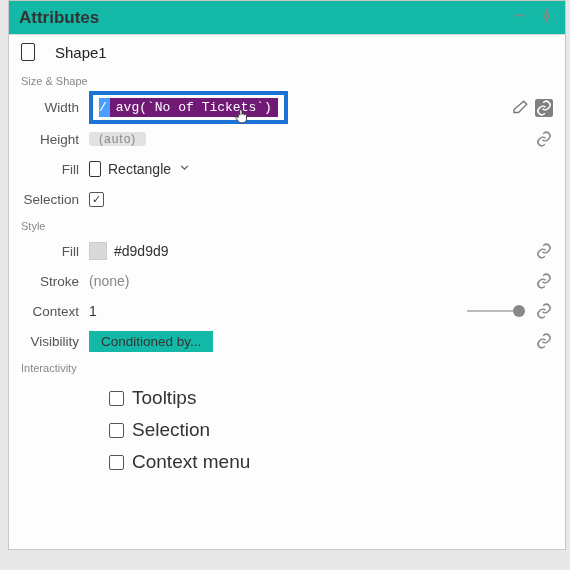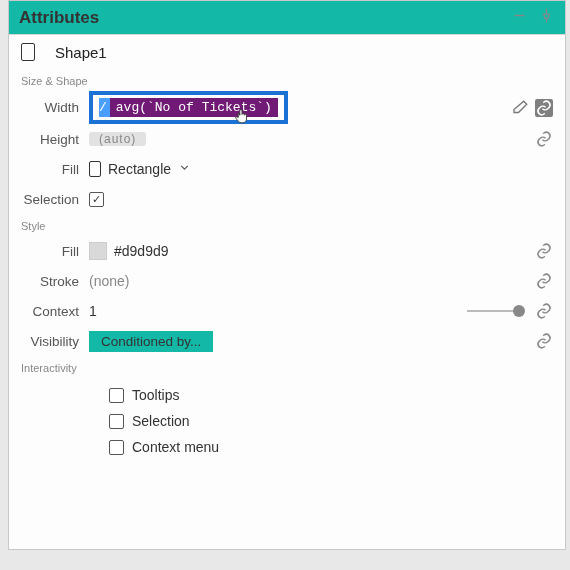--- a/index.html
+++ b/index.html
@@ -171,21 +171,21 @@
     cursor: pointer;
   }
   .check-list {
     padding-left: 100px;
     padding-top: 4px;
   }
   .check-item {
     display: flex;
     align-items: center;
     gap: 8px;
-    font-size: 14px;
+    font-size: 19px;
     color: #333;
     padding: 5px 0;
   }
   .bg-labels {
     position: absolute;
     left: 0;
     top: 0;
     width: 8px;
     height: 570px;
     font-size: 8px;

